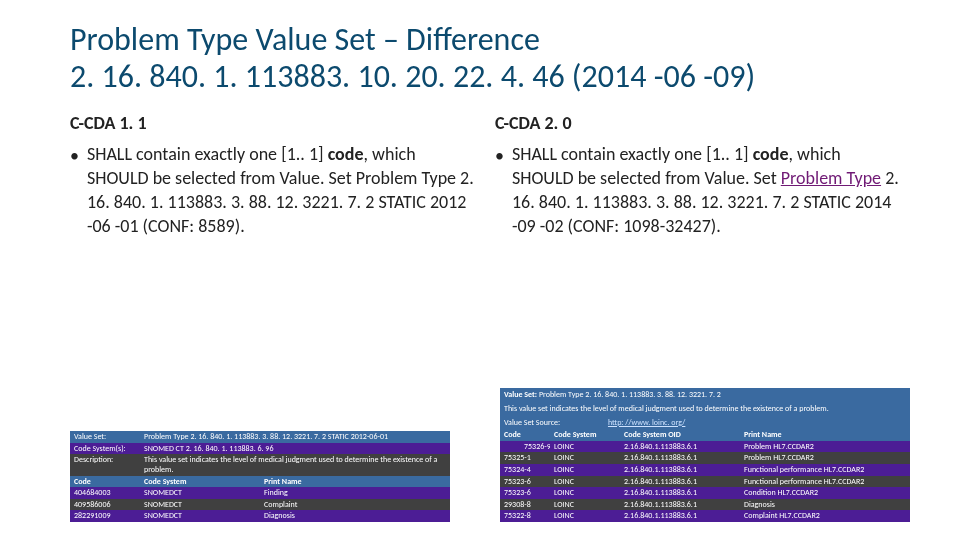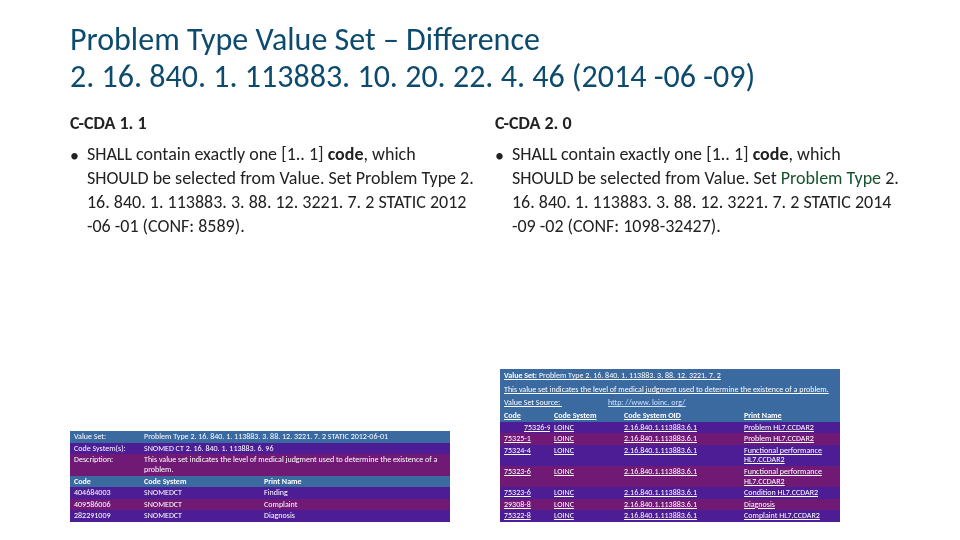--- a/index.html
+++ b/index.html
@@ -47,21 +47,22 @@
   }
   .bullet .dot {
     flex: 0 0 auto;
     padding-top: 2px;
   }
   .bullet .txt {
     flex: 1 1 auto;
     word-break: break-word;
   }
   .link {
-    color: #14532d;
+    color: #701a75;
+    text-decoration: underline;
   }
 
   
   .mini {
     font-size: 8px;
     line-height: 1.2;
     color: #fff;
     width: 100%;
   }
   .mini table {
@@ -70,37 +71,37 @@
     table-layout: fixed;
   }
   .mini td, .mini th {
     padding: 1px 4px;
     vertical-align: top;
     overflow: hidden;
     white-space: nowrap;
   }
   .hdr { background: #3a6aa0; }
   .rowA { background: #4c1d95; }
-  .rowB { background: #701a75; }
+  .rowB { background: #404040; }
   .mini .label { width: 70px; }
   .mini th { font-weight: 700; text-align: left; }
 
   
   .leftTbl col.c1 { width: 70px; }
   .leftTbl col.c2 { width: 120px; }
   .leftTbl col.c3 { width: auto; }
 
   
   .rightTbl col.c1 { width: 50px; }
   .rightTbl col.c2 { width: 70px; }
   .rightTbl col.c3 { width: 120px; }
   .rightTbl col.c4 { width: auto; }
 
   .miniWrapL { position: absolute; left: 70px;  bottom: 18px; width: 380px; }
-  .miniWrapR { position: absolute; left: 500px; bottom: 18px; width: 340px; text-decoration: underline; }
+  .miniWrapR { position: absolute; left: 500px; bottom: 18px; width: 410px; }
 
   .note {
     background: #3a6aa0;
     color: #fff;
     font-size: 8px;
     padding: 2px 4px;
   }
   .note a { color: #cde2ff; text-decoration: underline; margin-left: 46px; }
 </style>
 </head>

